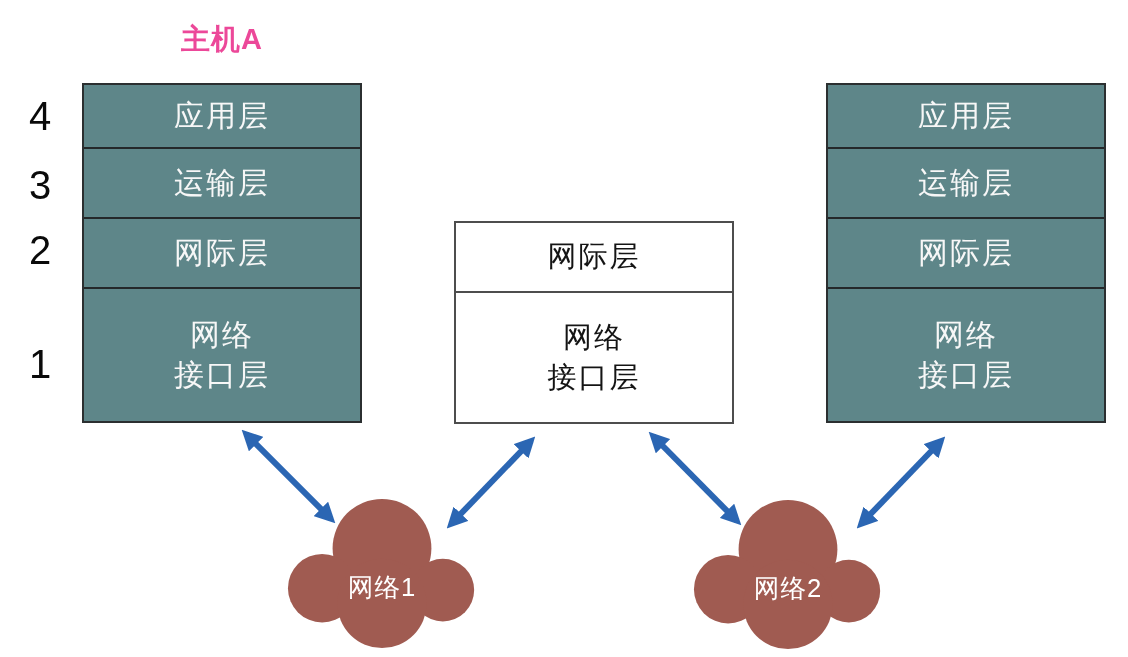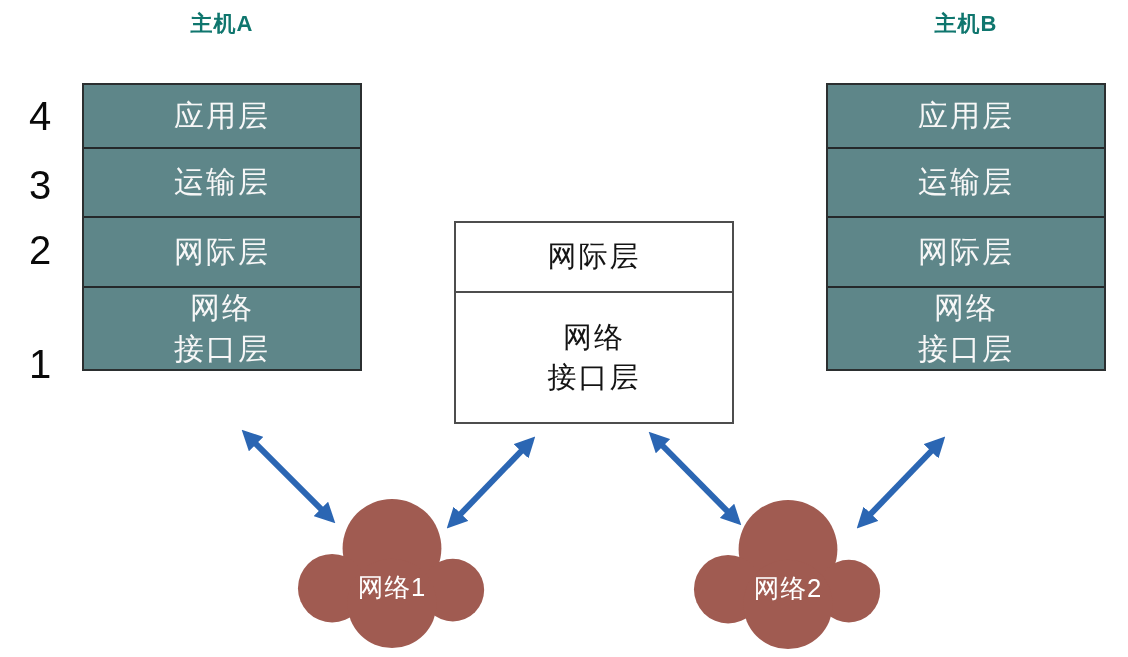--- a/index.html
+++ b/index.html
@@ -11,26 +11,26 @@
   .canvas {
     position: relative;
     width: 1128px;
     height: 657px;
     background: #ffffff;
     overflow: hidden;
   }
   
   .host-title {
     position: absolute;
-    top: 9px;
+    top: 20px;
     width: 220px;
     text-align: center;
-    font-size: 22px;
+    font-size: 29px;
     font-weight: 600;
-    color: #0f766e;
+    color: #ec4899;
     letter-spacing: 1px;
   }
   .title-a { left: 112px; }
   .title-b { left: 856px; }
 
   
   .layer-num {
     position: absolute;
     left: 18px;
     width: 44px;
@@ -43,21 +43,21 @@
   .num-4 { top: 94px; }
   .num-3 { top: 163px; }
   .num-2 { top: 228px; }
   .num-1 { top: 342px; }
 
   
   .stack {
     position: absolute;
     top: 83px;
     width: 280px;
-    height: 288px;
+    height: 340px;
     box-sizing: border-box;
     border: 2px solid #2b2f30;
     background: #5e8689;
     display: flex;
     flex-direction: column;
   }
   .stack-a { left: 82px; }
   .stack-b { left: 826px; }
   .stack .row {
     box-sizing: border-box;
@@ -105,21 +105,21 @@
   }
   .router-top { height: 70px; border-bottom: 2px solid #4d4d4d; }
   .router-bottom { flex: 1; }
 
   
   .cloud {
     position: absolute;
     width: 192px;
     height: 152px;
   }
-  .cloud-1 { left: 296px; top: 497px; }
+  .cloud-1 { left: 286px; top: 497px; }
   .cloud-2 { left: 692px; top: 498px; }
   .cloud svg { width: 100%; height: 100%; display: block; }
   .cloud text {
     fill: #ffffff;
     font-size: 27px;
     font-weight: 500;
     letter-spacing: 1px;
     font-family: "Liberation Sans", "DejaVu Sans", sans-serif;
   }
 
@@ -153,21 +153,20 @@
         <path d="M0,0 L10,5 L0,10 z" fill="#2b66b3"></path>
       </marker>
     </defs>
     <line x1="246" y1="434" x2="331" y2="519" stroke="#2b66b3" stroke-width="6" marker-start="url(#ah)" marker-end="url(#ah)"></line>
     <line x1="451" y1="524" x2="531" y2="441" stroke="#2b66b3" stroke-width="6" marker-start="url(#ah)" marker-end="url(#ah)"></line>
     <line x1="653" y1="436" x2="737" y2="521" stroke="#2b66b3" stroke-width="6" marker-start="url(#ah)" marker-end="url(#ah)"></line>
     <line x1="861" y1="524" x2="941" y2="441" stroke="#2b66b3" stroke-width="6" marker-start="url(#ah)" marker-end="url(#ah)"></line>
   </svg>
 
   <div class="host-title title-a">主机A</div>
-  <div class="host-title title-b">主机B</div>
 
   <div class="layer-num num-4">4</div>
   <div class="layer-num num-3">3</div>
   <div class="layer-num num-2">2</div>
   <div class="layer-num num-1">1</div>
 
   <div class="stack stack-a">
     <div class="row row-h1">
       <span>应用层</span>
     </div>

